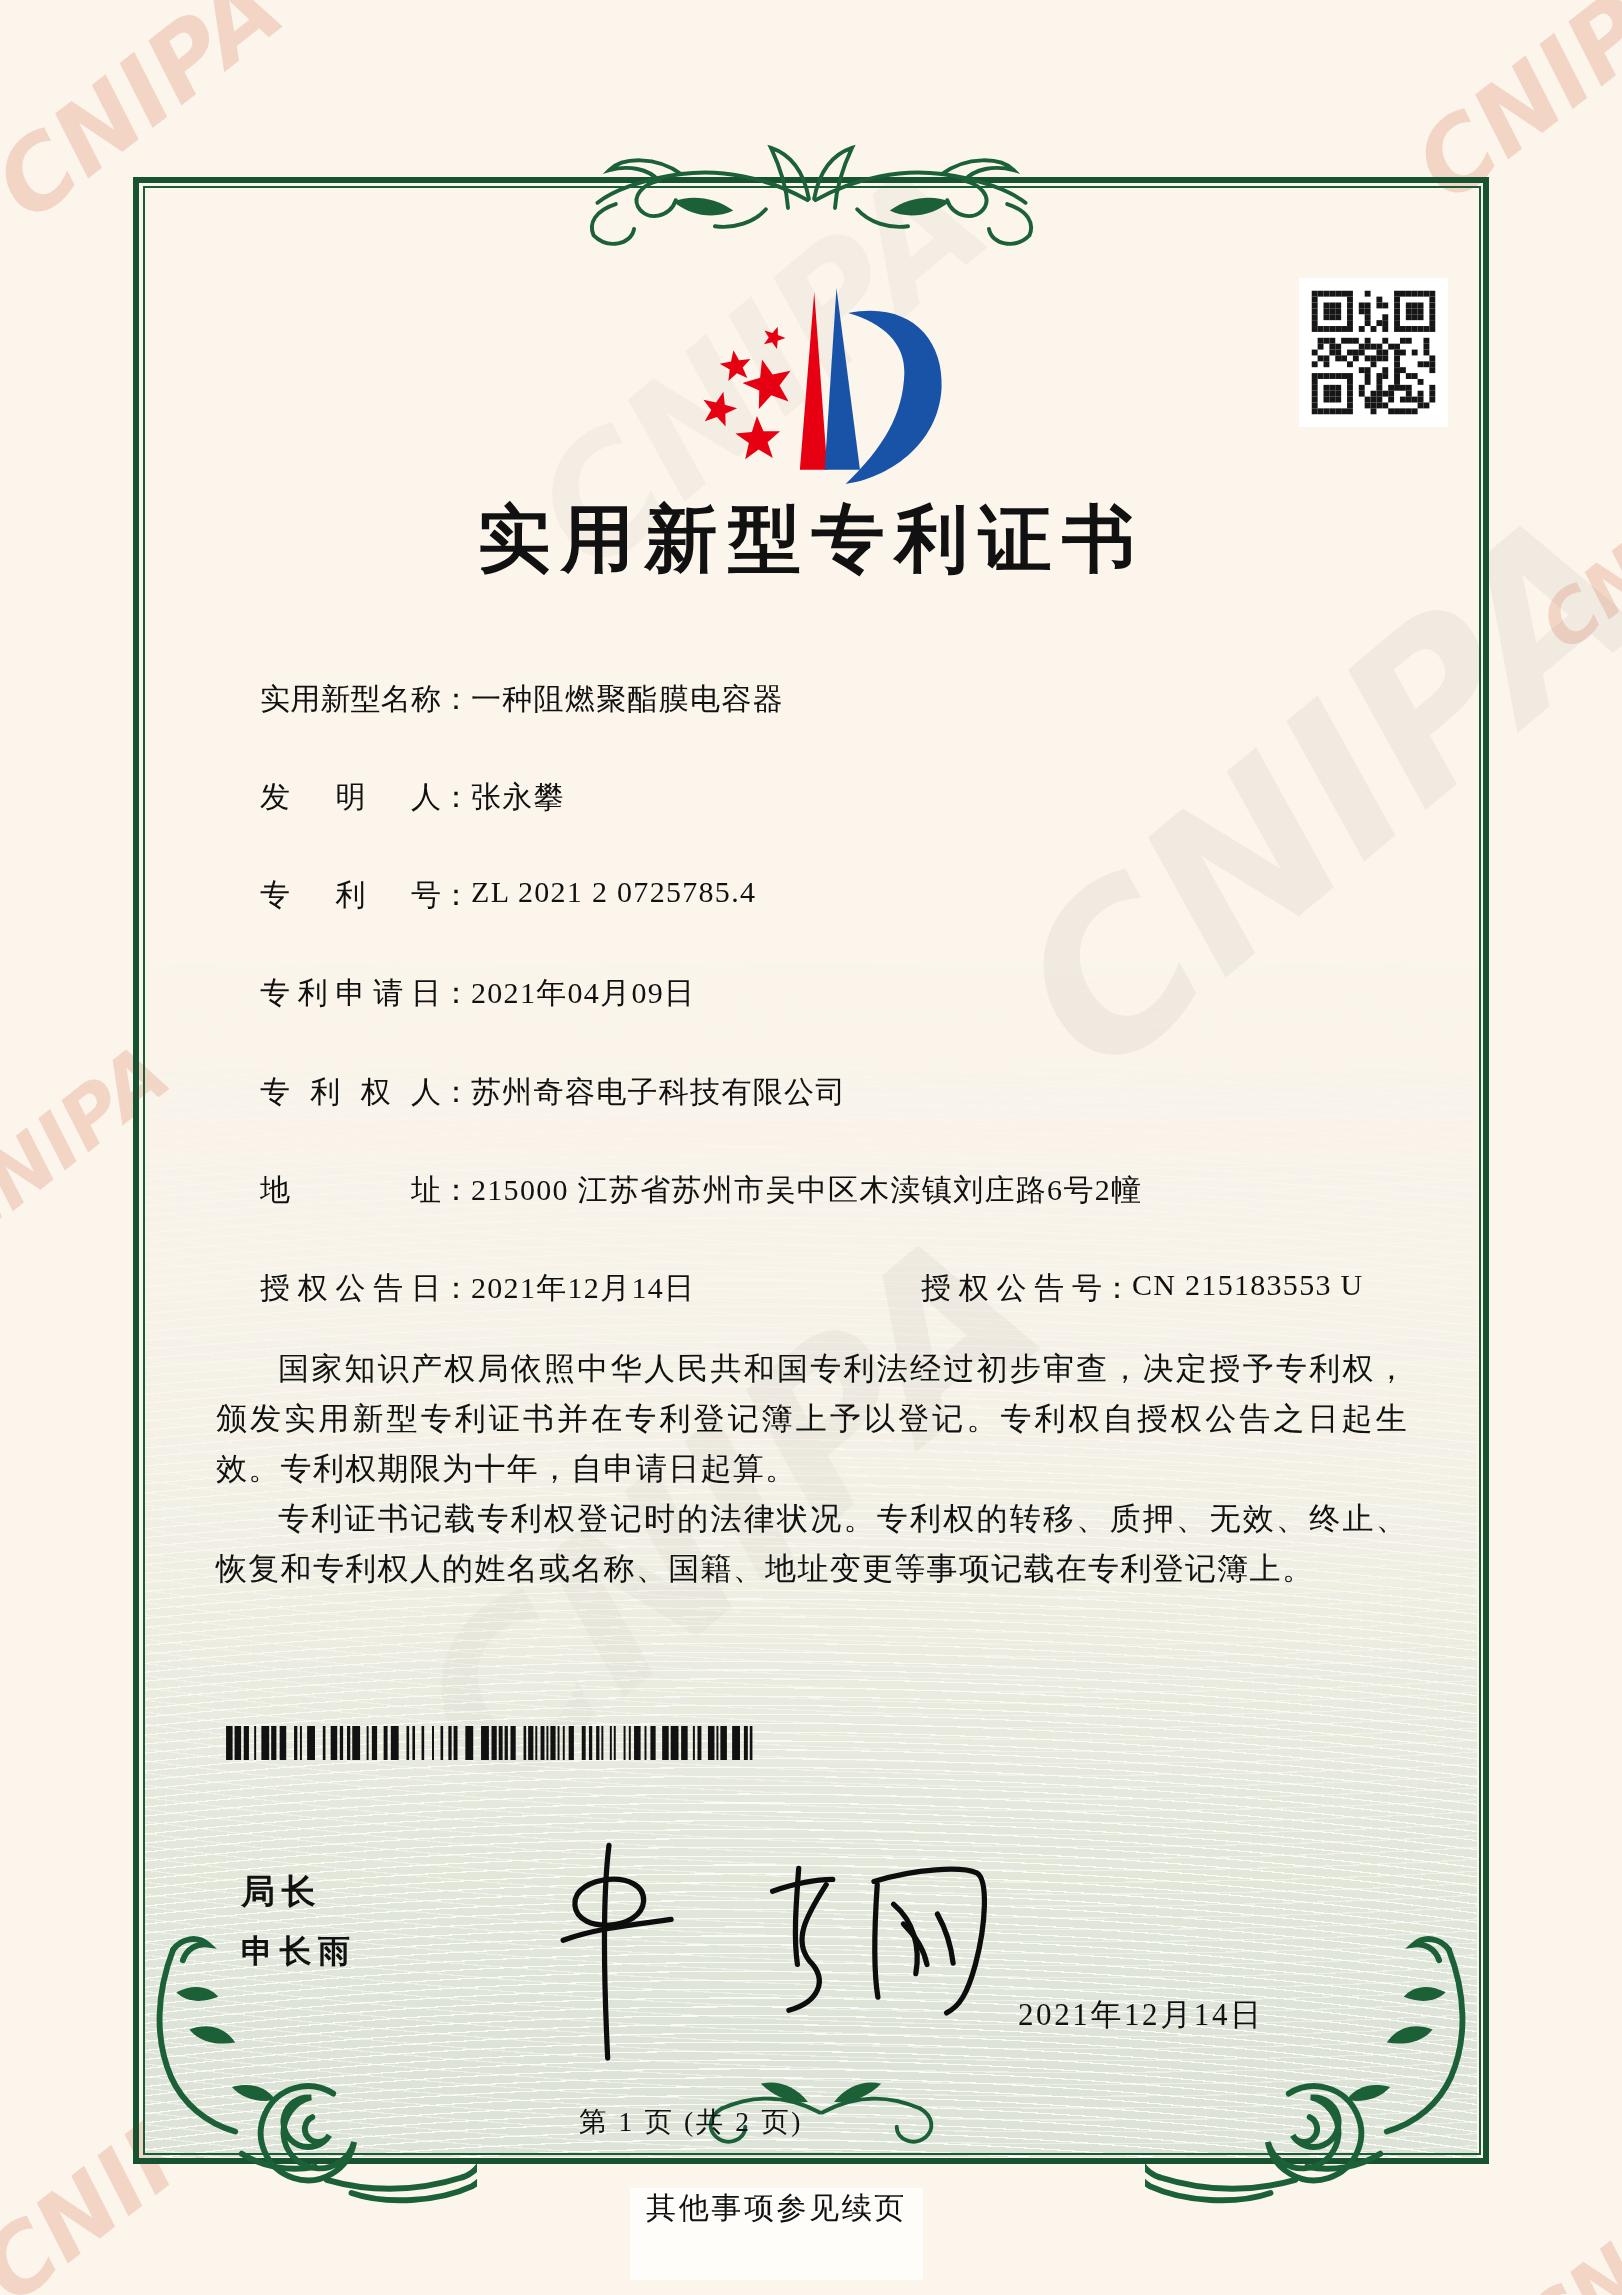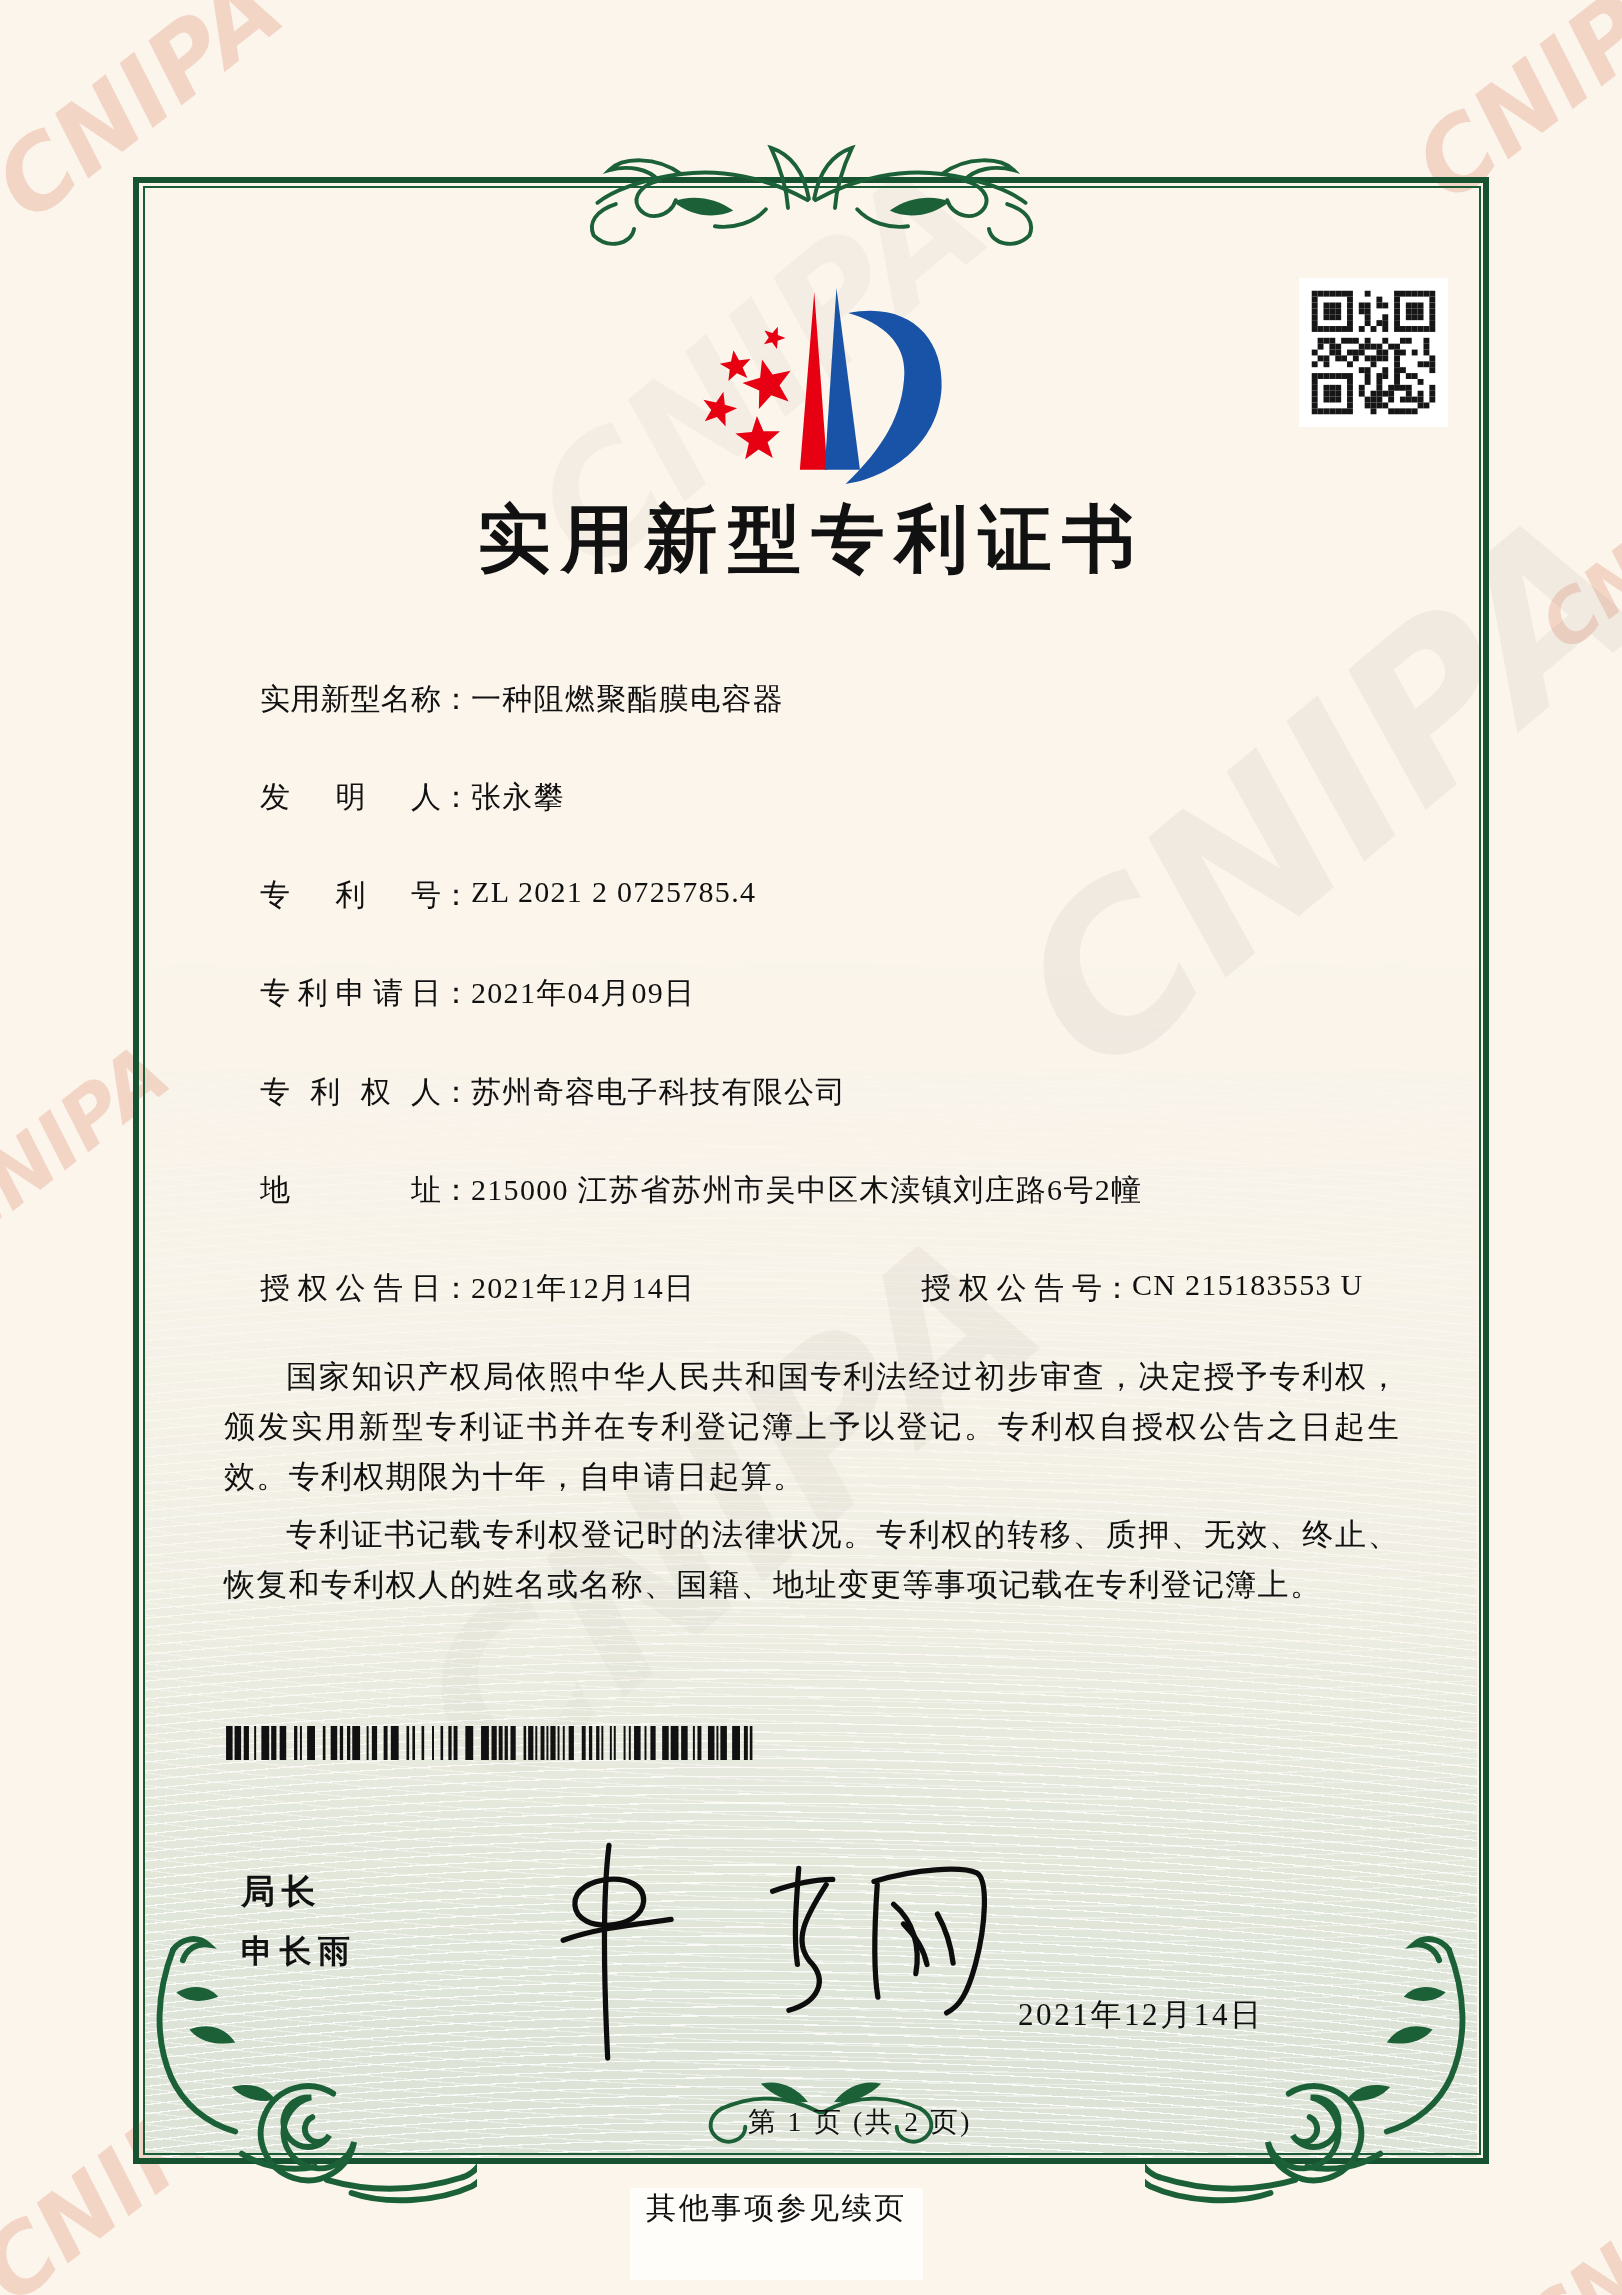--- a/index.html
+++ b/index.html
@@ -39,30 +39,30 @@
   .rows{position:absolute;left:216px;top:679px;width:1243px;font-size:30px;}
   .frow{position:absolute;left:0;height:42px;white-space:nowrap;}
   .flabel{display:inline-block;width:181px;text-align:justify;text-align-last:justify;vertical-align:top;margin-left:44px;}
   .fcolon{display:inline-block;vertical-align:top;}
   .fvalue{display:inline-block;vertical-align:top;letter-spacing:1.3px;}
   .grant2{position:absolute;left:661px;top:0;white-space:nowrap;}
   
   .bodytext{position:absolute;left:216px;top:1343px;width:1192px;
     font-size:31px;line-height:50px;text-align:justify;letter-spacing:1.3px;
     font-family:"DejaVu Serif","Liberation Serif",serif;}
-  .bodytext p{margin:8px;text-indent:2em;}
+  .bodytext p{margin:0;text-indent:2em;}
   
   .barcode{position:absolute;left:226px;top:1726px;width:533px;height:34px;}
   .signer-title{position:absolute;left:241px;top:1869px;font-size:34px;letter-spacing:6.5px;
     font-family:"Liberation Sans","DejaVu Sans",sans-serif;font-weight:bold;}
   .signer-name{position:absolute;left:241px;top:1930px;font-size:32px;letter-spacing:6.5px;
     font-family:"Liberation Sans","DejaVu Sans",sans-serif;font-weight:bold;}
   .signature{position:absolute;left:537px;top:1806px;}
   .issue-date{position:absolute;left:1018px;top:1994px;font-size:31px;letter-spacing:2.6px;white-space:nowrap;}
-  .pageno{position:absolute;left:579px;top:2104px;width:393px;text-align:right;font-size:27.5px;letter-spacing:2.6px;}
+  .pageno{position:absolute;left:579px;top:2104px;width:393px;text-align:left;font-size:27.5px;letter-spacing:2.6px;}
   .footnote-box{position:absolute;left:630px;top:2188px;width:293px;height:92px;background:#fffdf9;
     display:flex;align-items:flex-start;justify-content:center;}
   .footnote{font-size:30px;letter-spacing:2.6px;font-family:"DejaVu Serif",serif;}
 </style>
 </head>
 <body>
 
 <div class="page">
 
   <span class="wm pink" style="left:-26px;top:39px;font-size:98px;transform:rotate(-38deg);">CNIPA</span>

